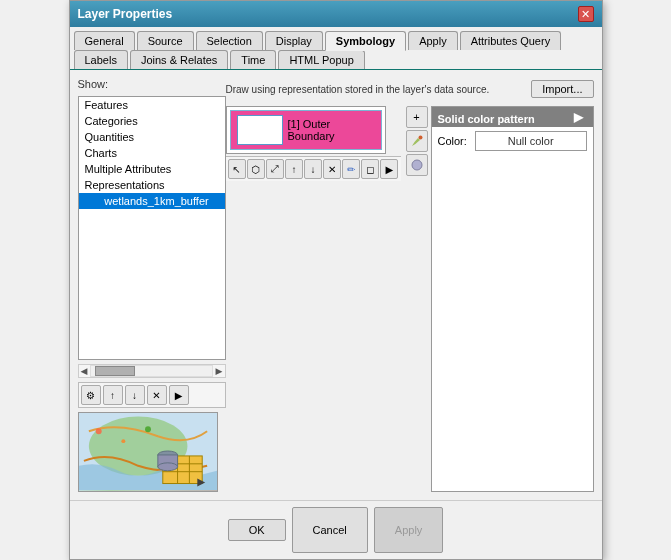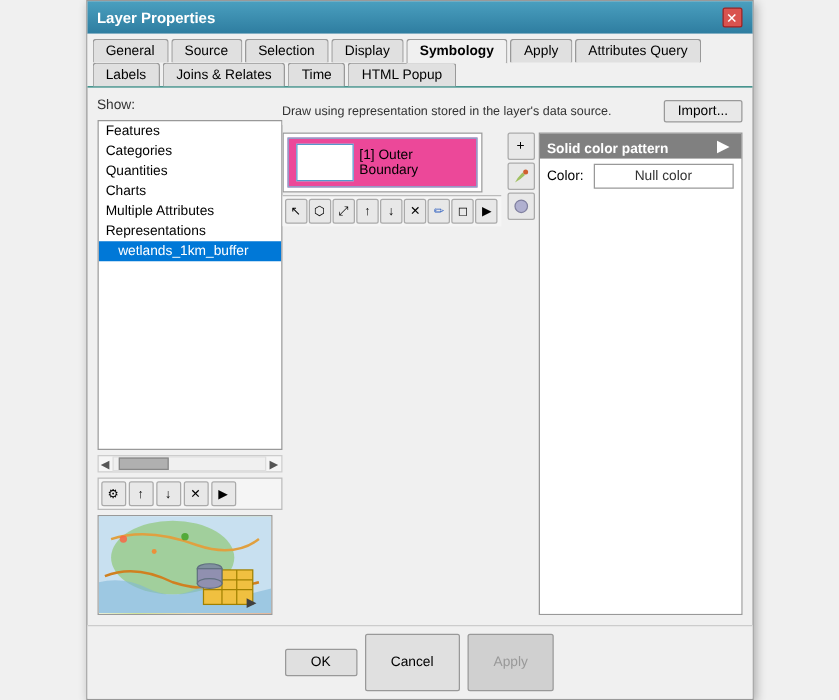--- a/index.html
+++ b/index.html
@@ -101,20 +101,21 @@
       overflow-y: auto;
       font-size: 11px;
     }
     .list-item {
       padding: 2px 6px;
       cursor: pointer;
     }
     .list-item.selected {
       background: #0078d7;
       color: white;
+      text-align: center;
     }
     .list-item.sub {
       padding-left: 16px;
       color: #333;
     }
     .list-item.sub.selected {
       background: #0078d7;
       color: white;
     }
     .list-bottom-toolbar {

